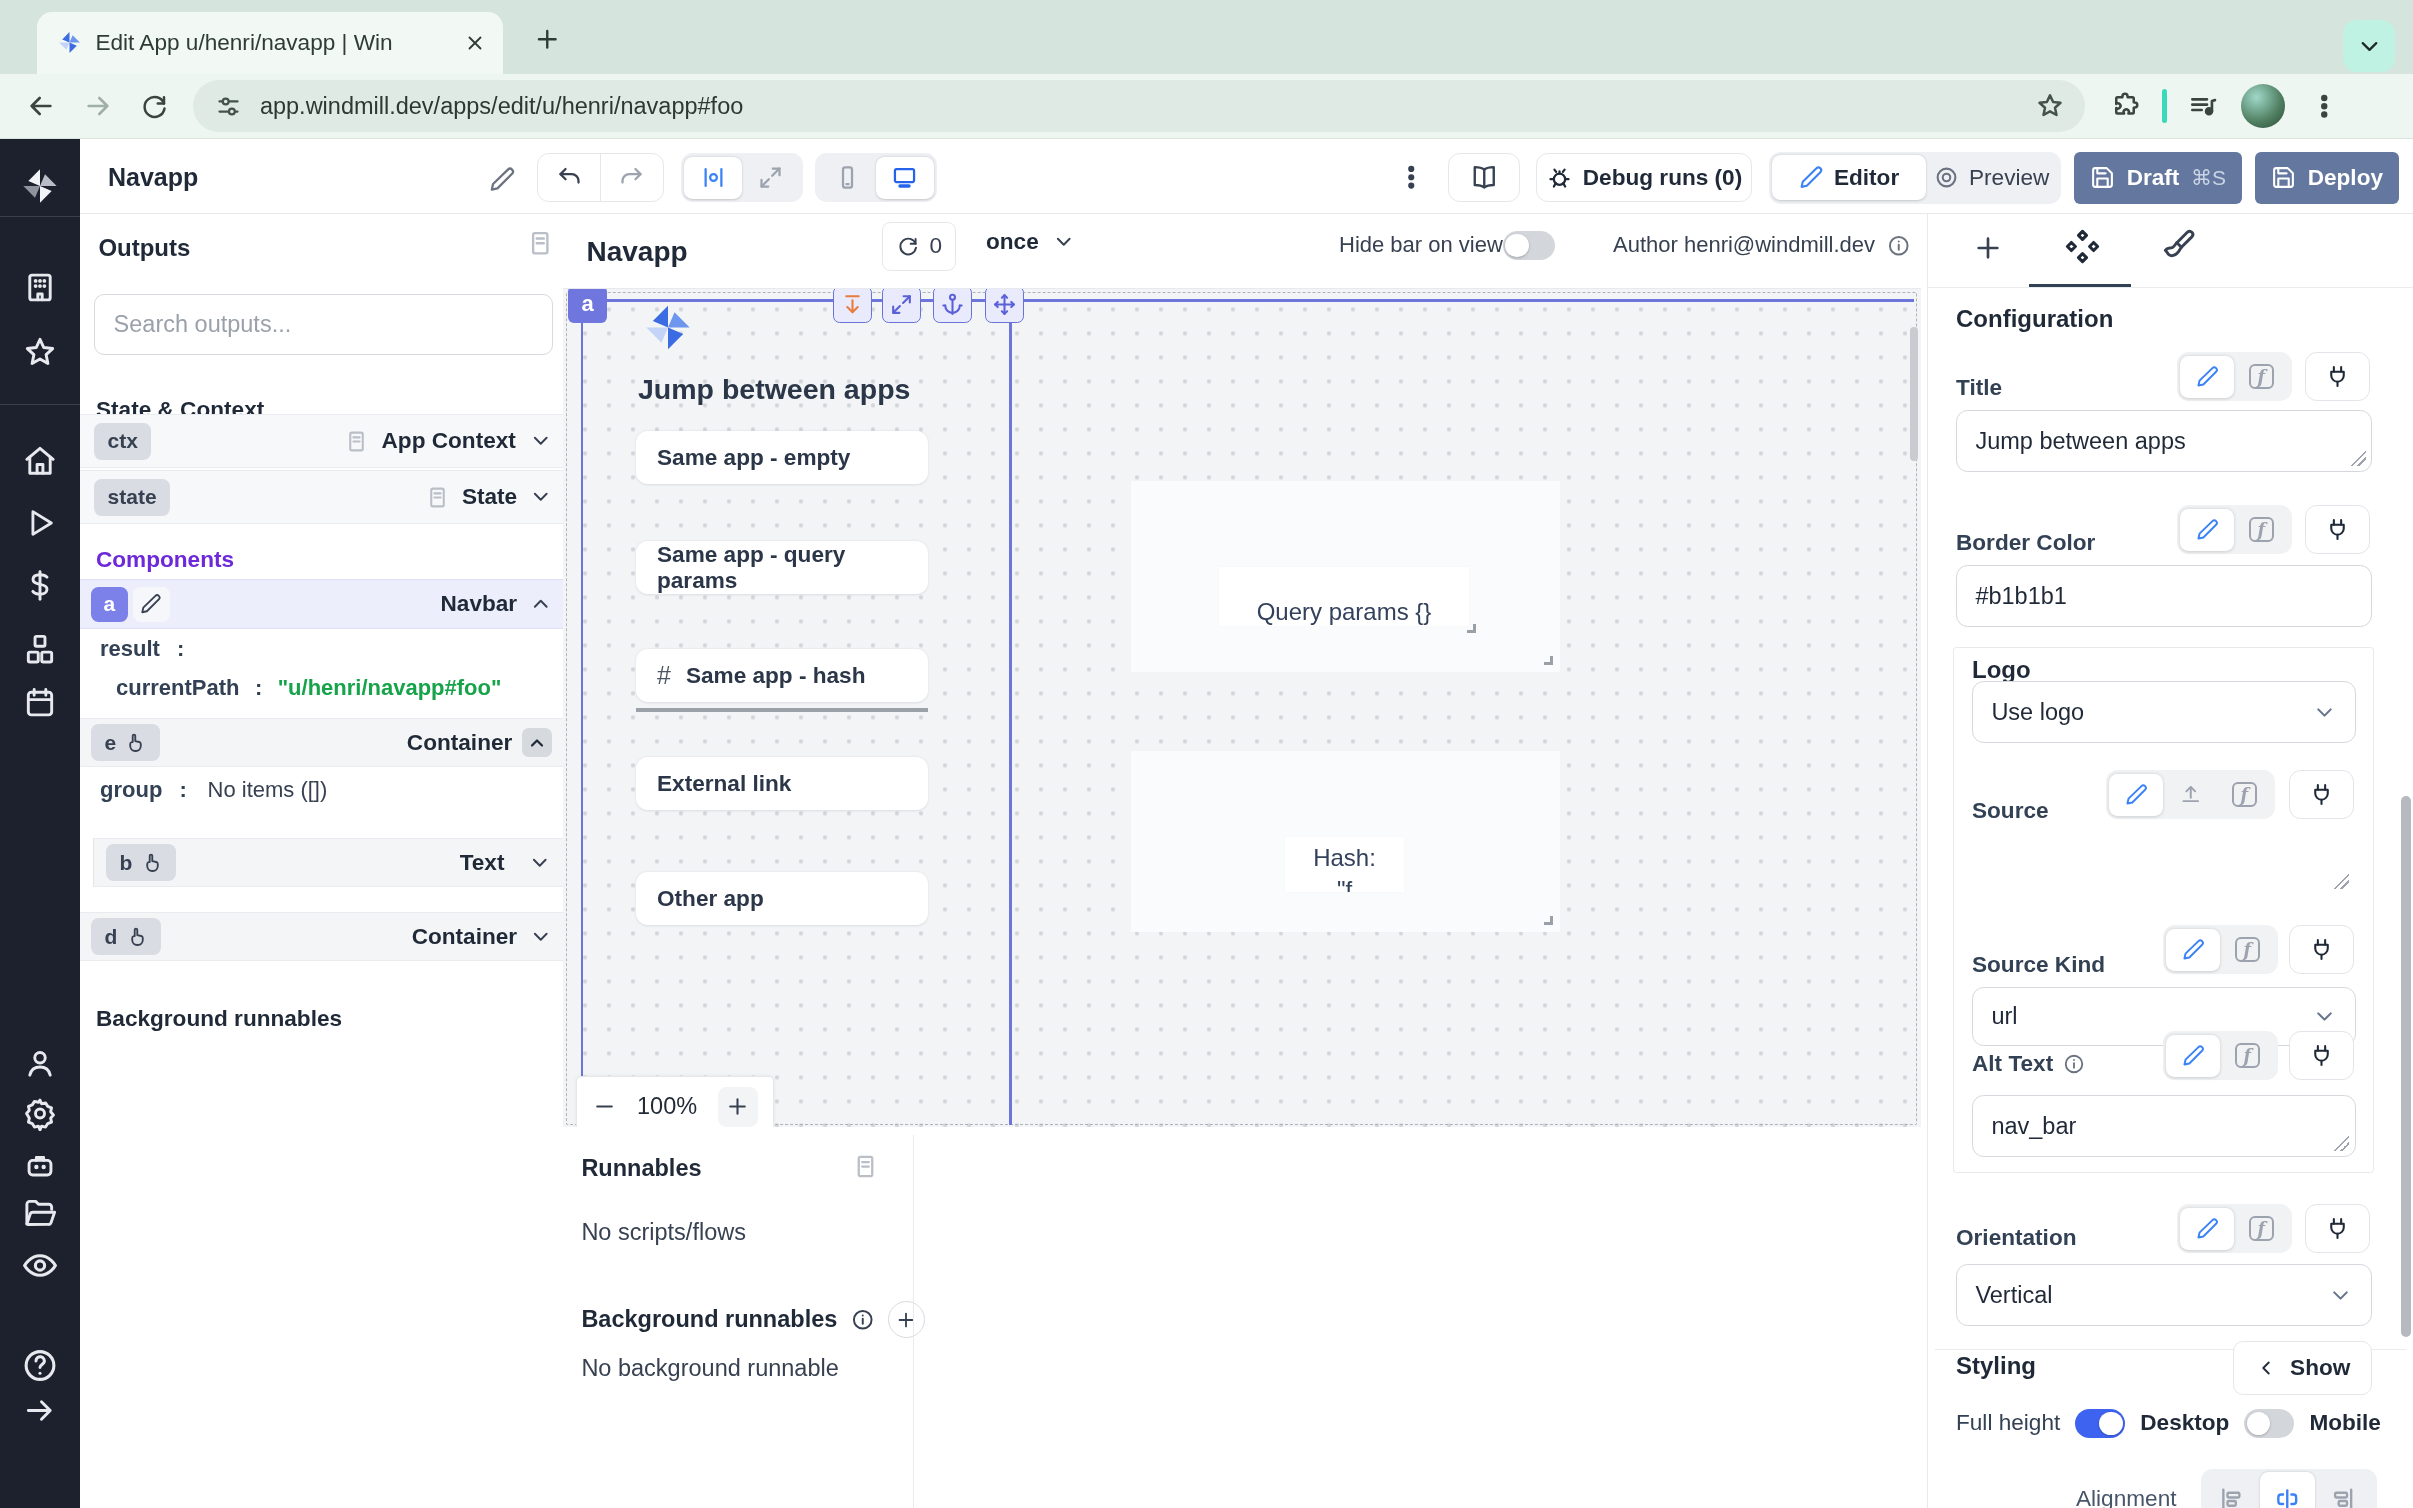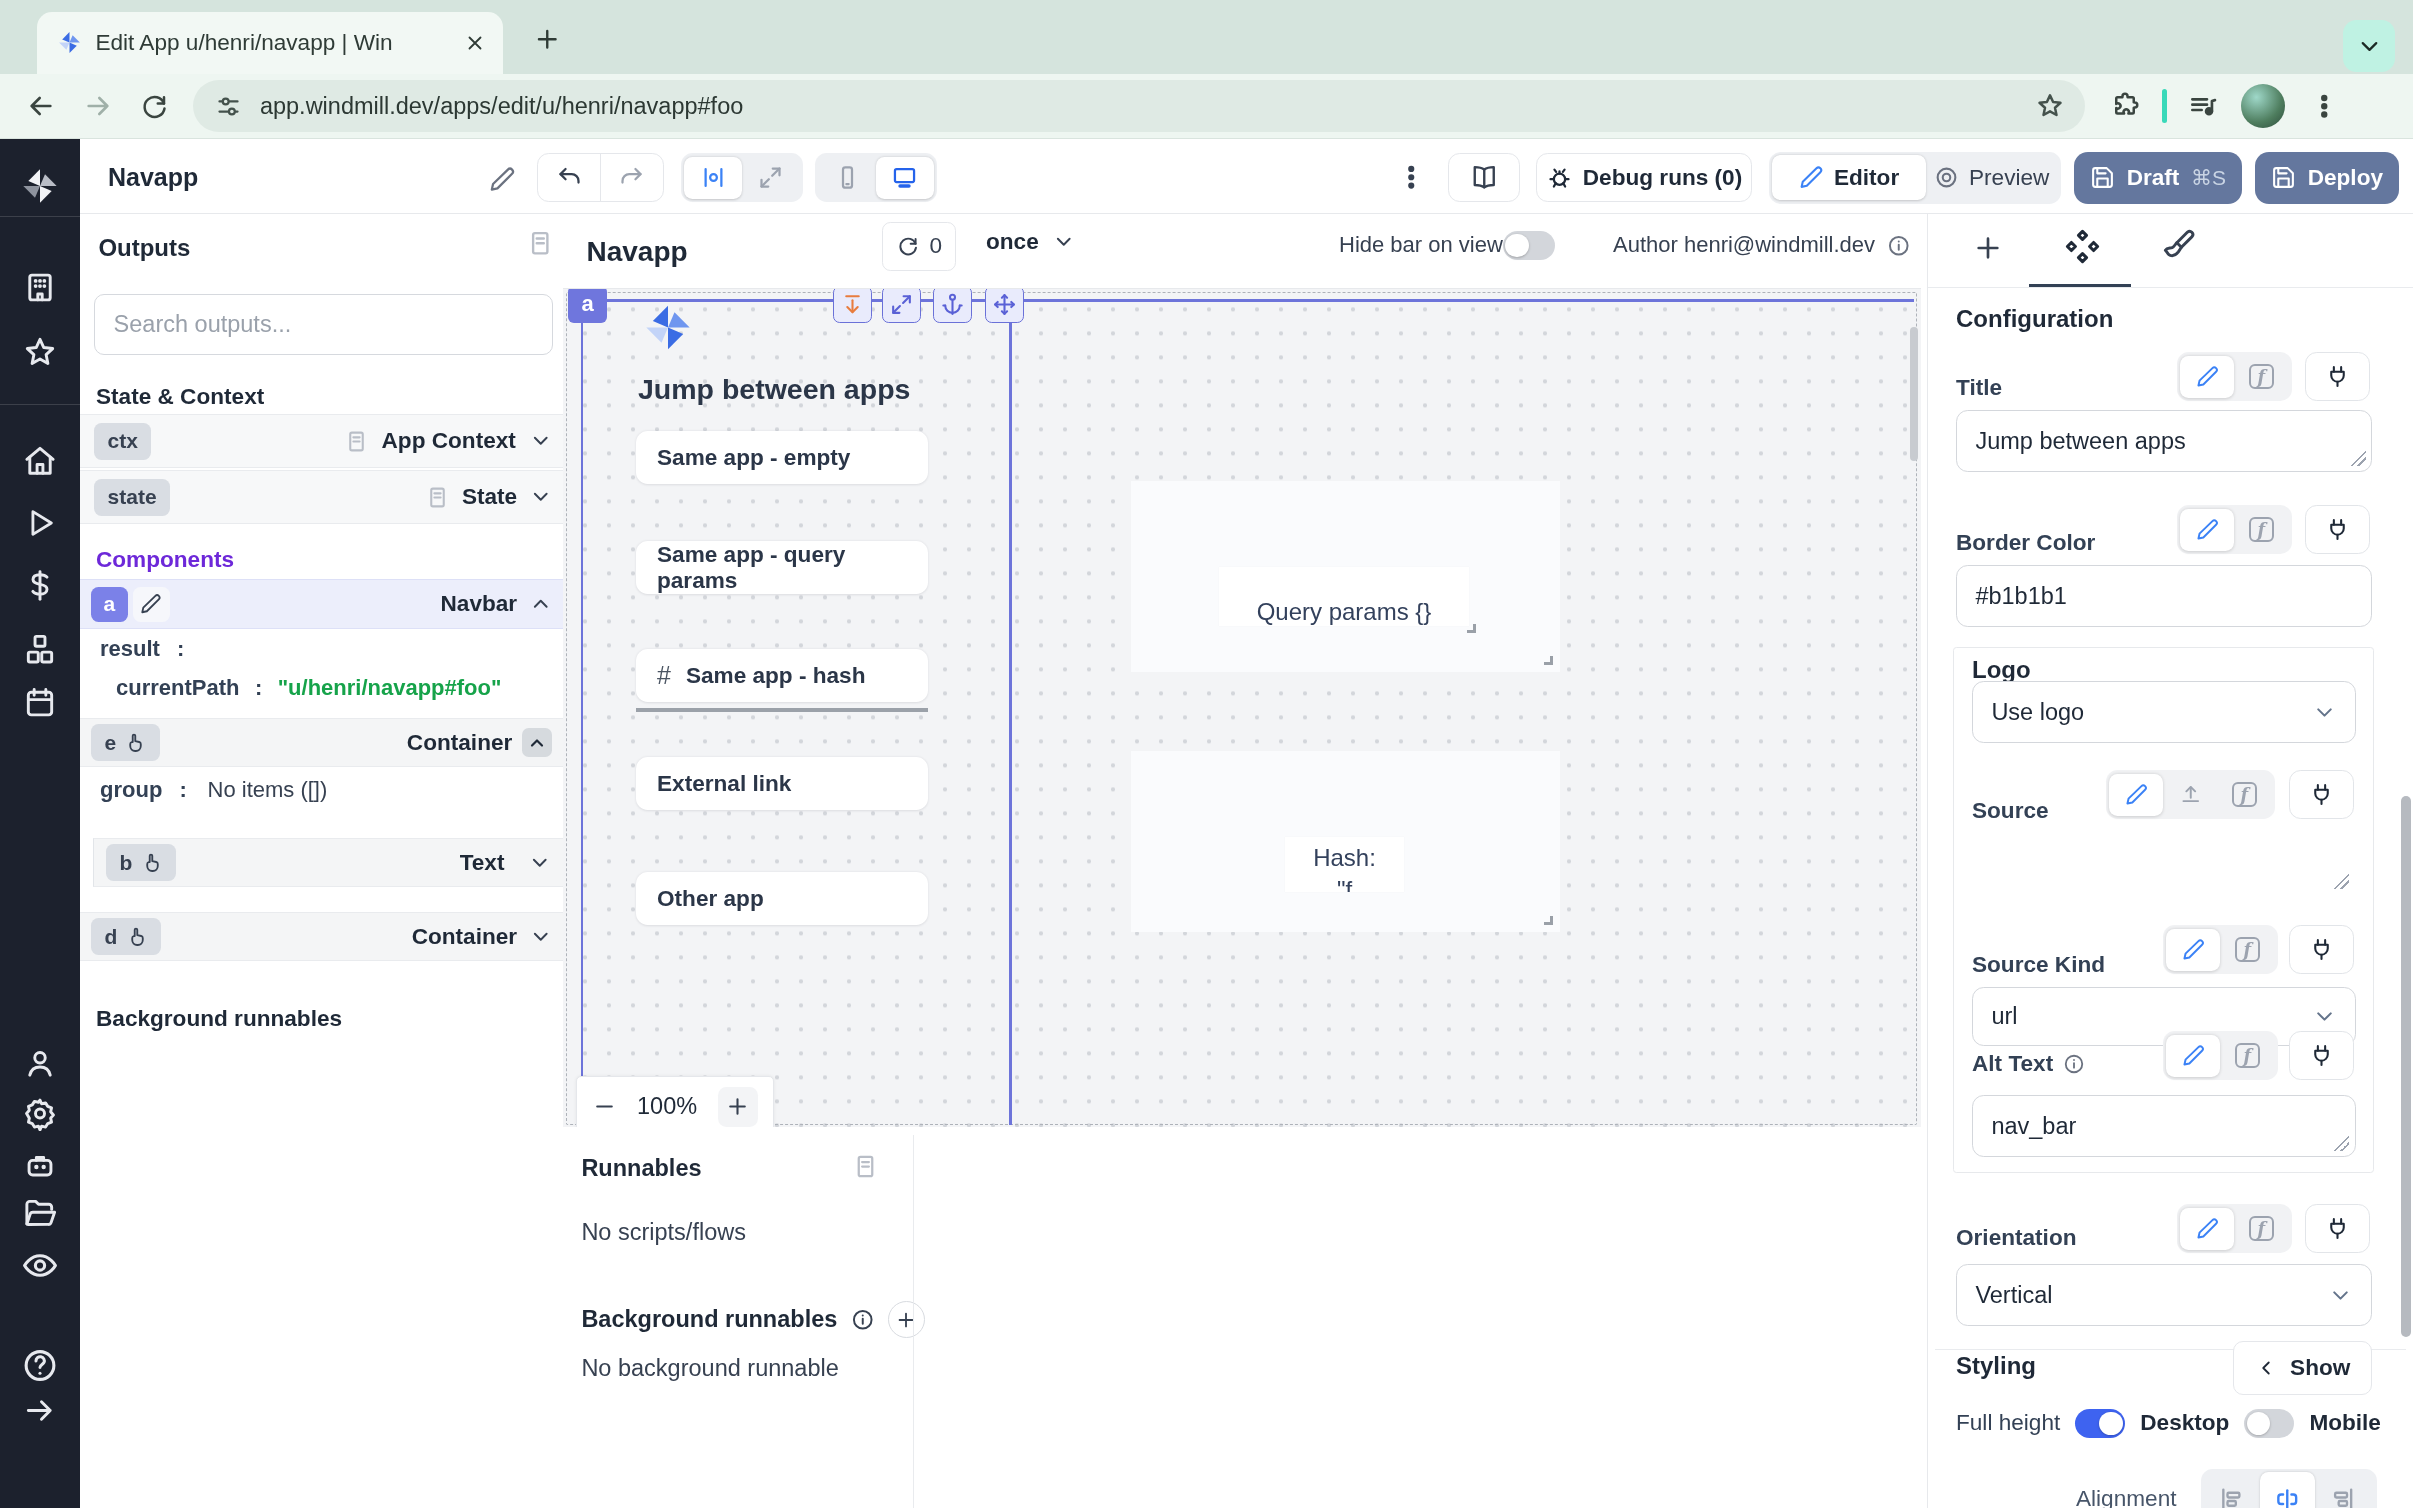--- a/index.html
+++ b/index.html
@@ -23,21 +23,21 @@
   .rail{left:0;top:139px;width:80px;height:1369px;background:#1c212d;}
   .rail .ric{position:absolute;left:50%;transform:translateX(-50%);color:#e7e9ee;}
   .rail .sep{position:absolute;left:0;width:80px;height:0.8px;background:rgba(255,255,255,.14);}
   
   .apphdr{left:80px;top:139px;width:2334px;height:75px;background:#fff;border-bottom:0.8px solid #e7e9ec;}
   .hdr-title{left:28px;top:24px;font-size:25px;font-weight:700;color:#1f2937;}
   .btn{background:#fff;border:0.8px solid #e5e7eb;border-radius:11.7px;display:flex;align-items:center;justify-content:center;}
   .seggrp{background:#eef0f3;border-radius:11.7px;display:flex;align-items:center;padding:3.4px;}
   .segcell{display:flex;align-items:center;justify-content:center;border-radius:8.4px;height:100%;}
   .segcell.on{background:#fff;box-shadow:0 0.8px 2.5px rgba(0,0,0,.18);}
-  .bluebtn{background:#64779e;border-radius:14px;display:flex;align-items:center;justify-content:center;color:#fff;}
+  .bluebtn{background:#64779e;border-radius:6px;display:flex;align-items:center;justify-content:center;color:#fff;}
   
   .outputs{left:80px;top:214px;width:484px;height:1295px;background:#fff;border-right:0.8px solid #e7e9ec;}
   .h1{font-size:24px;font-weight:700;color:#1f2937;}
   .searchbox{left:14.2px;top:80px;width:459px;height:61px;border:0.8px solid #d6d9de;border-radius:10px;font-size:23.5px;color:#374151;padding:0 18.4px;background:#fff;outline:none;}
   .searchbox::placeholder{color:#9aa1ab;}
   .orow{position:absolute;left:0;width:484px;background:#f7f8f9;border-top:0.8px solid #e9ebee;border-bottom:0.8px solid #e9ebee;display:flex;align-items:center;}
   .badge{background:#d9dde3;border-radius:7.5px;color:#374151;font-weight:700;font-size:21px;display:flex;align-items:center;justify-content:center;gap:8.4px;padding:0 13.4px;height:37px;}
   .badge.purple{background:#7b81e8;color:#fff;}
   .otype{font-size:22.6px;font-weight:700;color:#1f2937;margin-left:auto;}
   .kv{font-size:22px;font-weight:700;color:#334155;}
@@ -311,21 +311,21 @@
     </div>
   </div>
 
   <div class="abs outputs">
     <span class="abs h1" style="left:18.4px;top:20px">Outputs</span>
     <svg class="abs" style="left:446px;top:15px;color:#b9bec7" width="28.5" height="28.5" viewBox="0 0 24 24">
         <rect x="6" y="3.5" width="12" height="17" rx="1.5"></rect>
         <path d="M9 8h6M9 12h6"></path>
       </svg>
     <input class="abs searchbox" placeholder="Search outputs..." style="">
-    <span class="abs" style="left:16px;top:170px;font-size:22.6px;font-weight:700;color:#1f2937">State &amp; Context</span>
+    <span class="abs" style="left:16px;top:183px;font-size:22.6px;font-weight:700;color:#1f2937">State &amp; Context</span>
     <div class="orow" style="top:200px;height:54px;padding:0 11.7px 0 14.2px">
       <span class="badge">ctx</span>
       <span class="otype" style="display:flex;align-items:center;gap:13px">
         <svg width="25" height="25" viewBox="0 0 24 24" style="color:#b9bec7">
             <rect x="6" y="3.5" width="12" height="17" rx="1.5"></rect>
             <path d="M9 8h6M9 12h6"></path>
           </svg>
         <span>App Context</span>
         <svg width="23.5" height="23.5" viewBox="0 0 24 24" style="color:#374151">
             <path d="M6 9l6 6 6-6"></path>

